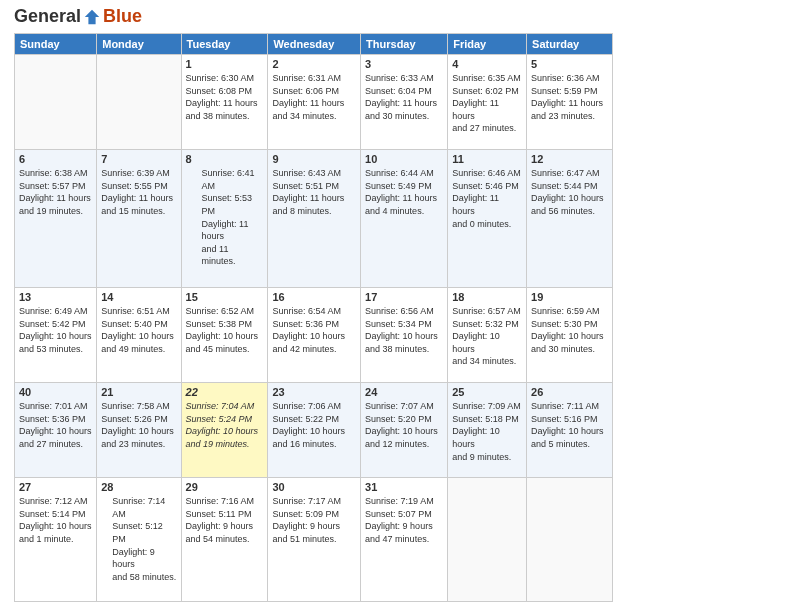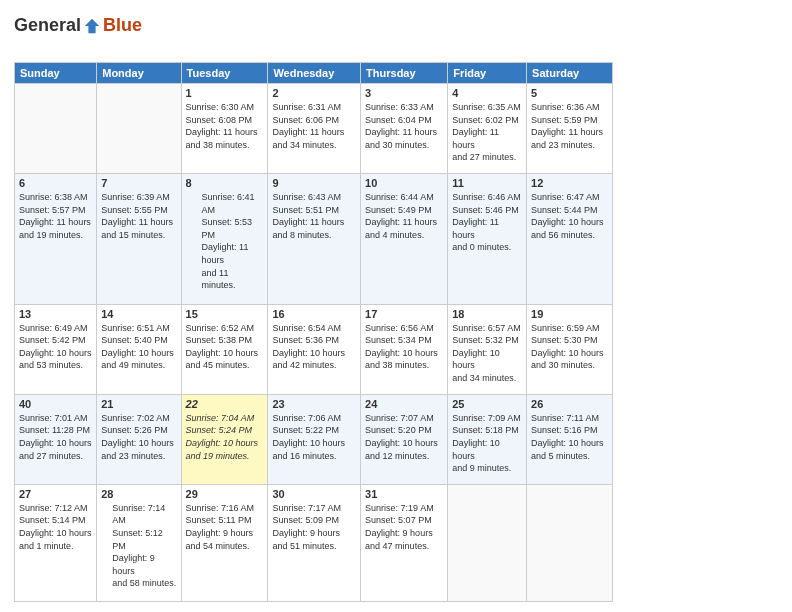--- a/index.html
+++ b/index.html
@@ -6,24 +6,23 @@
     body {
       font-family: Arial, sans-serif;
       background: #fff;
       width: 792px;
       height: 612px;
       overflow: hidden;
     }
     .page {
       width: 627px;
       height: 612px;
-      padding: 15px 14px 10px 14px;
+      padding: 6px 14px 10px 14px;
       display: flex;
       flex-direction: column;
-      gap: 20px;
     }
     .header {
       display: flex;
       justify-content: space-between;
       align-items: flex-start;
       margin-bottom: 6px;
     }
     .logo-area {
       display: flex;
       flex-direction: column;
@@ -276,27 +275,27 @@
             <div class="day-cell-content" style="white-space: pre-line;">Sunrise: 6:59 AM
 Sunset: 5:30 PM
 Daylight: 10 hours
 and 30 minutes.</div>
           </td>
         </tr>
         <tr>
           <td style="background-color: rgb(240, 245, 251);">
             <span class="day-number">40</span>
             <div class="day-cell-content" style="white-space: pre-line;">Sunrise: 7:01 AM
-Sunset: 11:28 PM
+Sunset: 5:36 PM
 Daylight: 10 hours
 and 27 minutes.</div>
           </td>
           <td style="background-color: rgb(240, 245, 251);">
             <span class="day-number">21</span>
-            <div class="day-cell-content" style="white-space: pre-line;">Sunrise: 7:02 AM
+            <div class="day-cell-content" style="white-space: pre-line;">Sunrise: 7:58 AM
 Sunset: 5:26 PM
 Daylight: 10 hours
 and 23 minutes.</div>
           </td>
           <td style="background-color: #fef9c3; font-style: italic;">
             <span class="day-number">22</span>
             <div class="day-cell-content" style="white-space: pre-line;">Sunrise: 7:04 AM
 Sunset: 5:24 PM
 Daylight: 10 hours
 and 19 minutes.</div>

